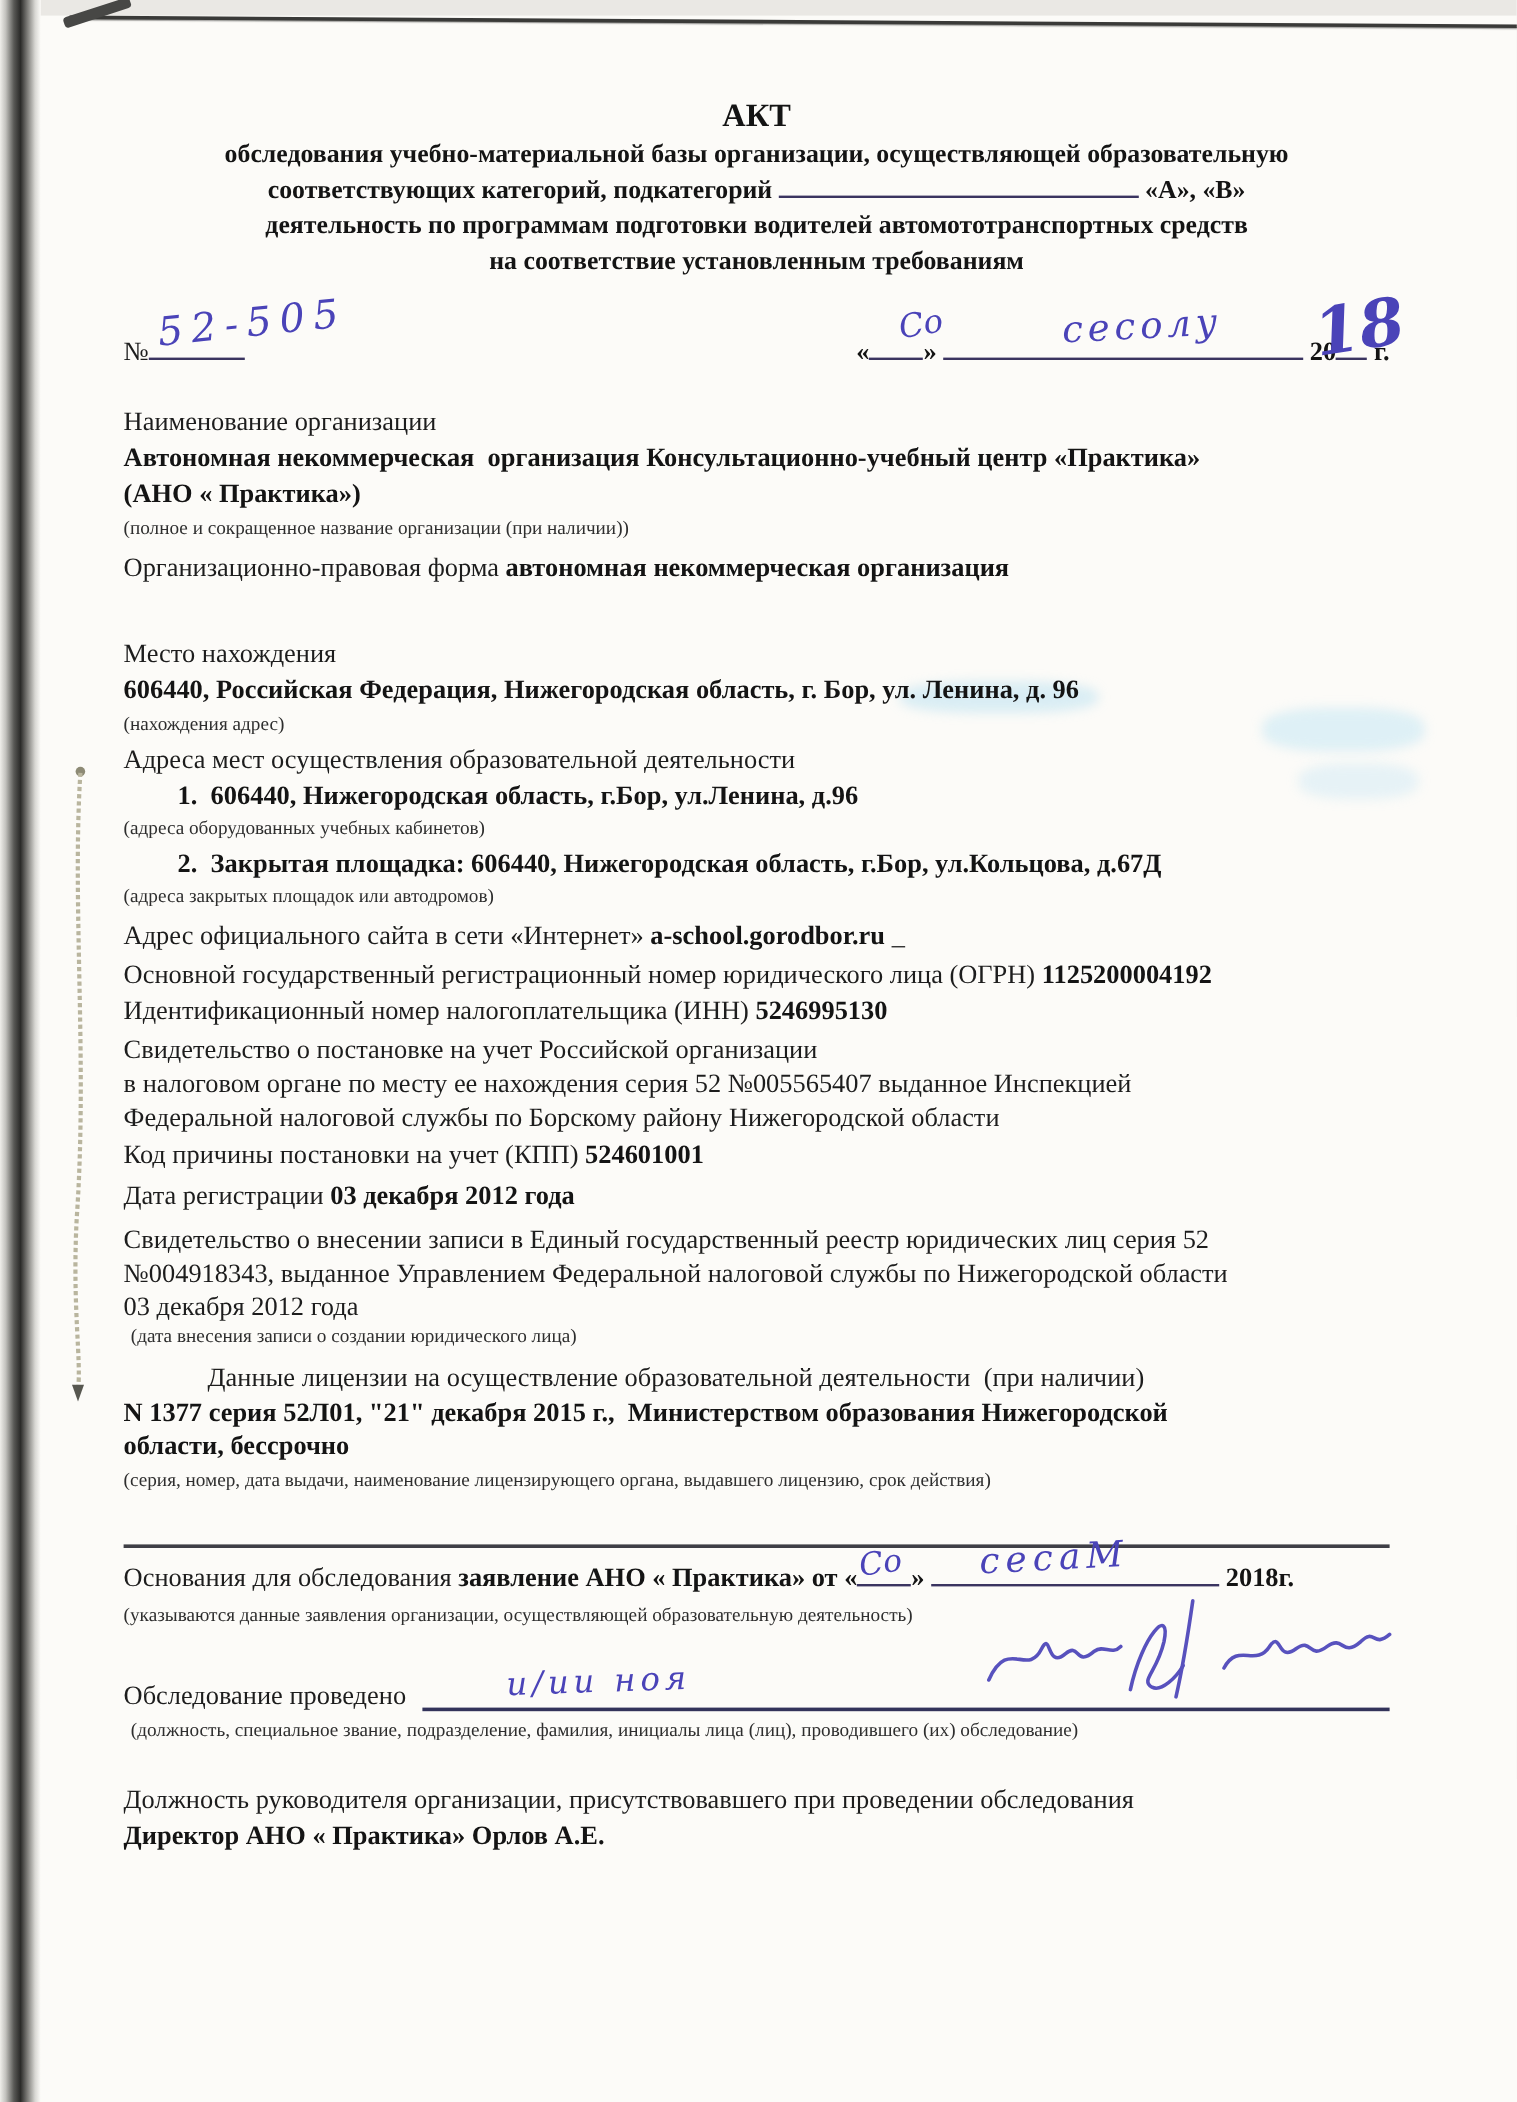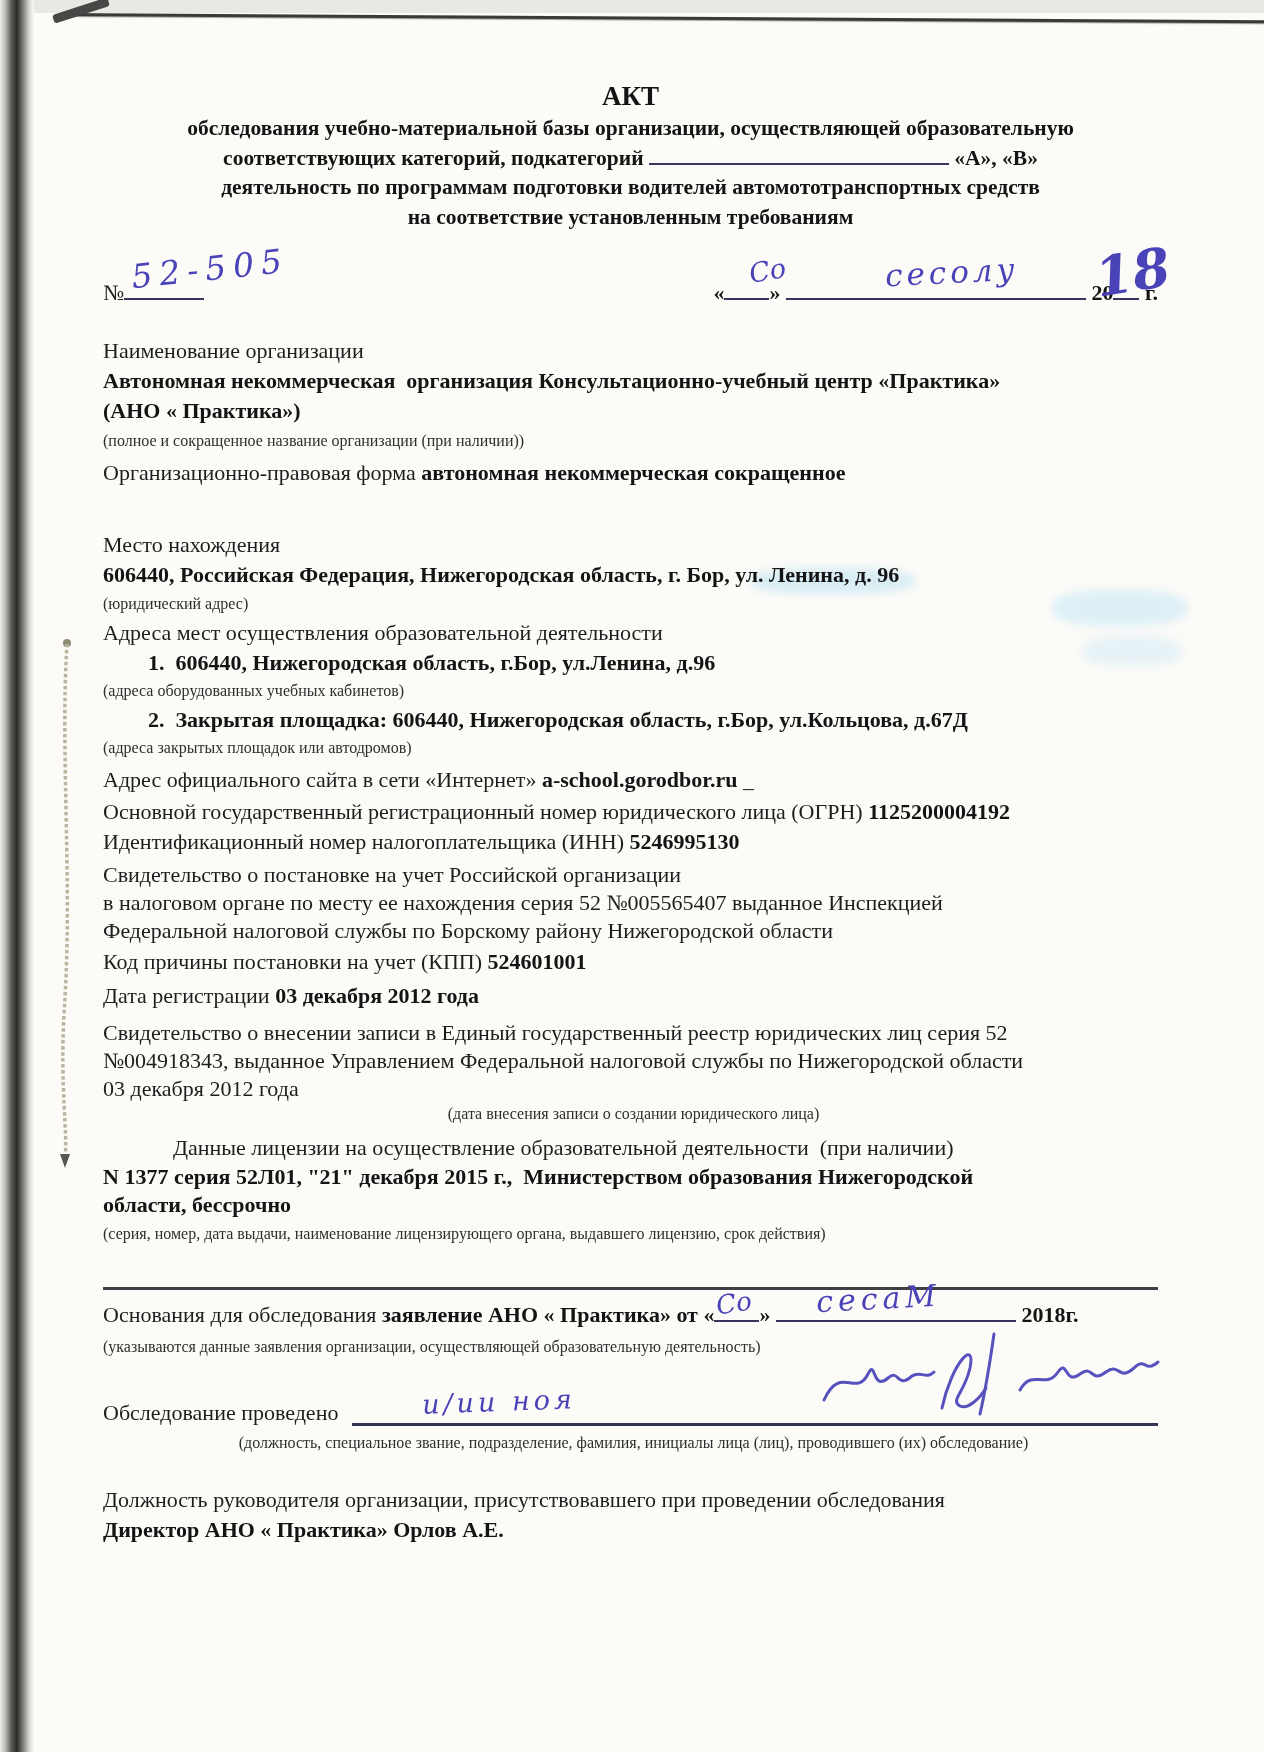--- a/index.html
+++ b/index.html
@@ -30,21 +30,21 @@
 
   
   .content { position:absolute; left:103px; top:78px; width:1055px; color:#1d1d1d; }
 
   .title { text-align:center; font-size:27px; font-weight:bold; line-height:36px; color:#141414; }
   .hl { text-align:center; font-size:21.5px; font-weight:bold; line-height:29.5px; color:#141414; }
   .p  { font-size:22px; line-height:30px; }
   .pv { font-size:22px; line-height:30px; font-weight:bold; color:#141414; }
   .tight { line-height:28px; }
   .cap { font-size:16px; line-height:22px; color:#2e2e2e; text-align:left; }
-  .cap-left { text-align:center; padding-left:6px; }
+  .cap-left { text-align:left; padding-left:6px; }
   .b { font-weight:bold; color:#141414; }
   .indent { padding-left:45px; }
   .indent2 { padding-left:70px; }
 
   .blank { display:inline-block; border-bottom:2px solid #3a3460; vertical-align:baseline; height:20px; }
   .w300 { width:300px; } .w80 { width:80px; } .w45 { width:45px; }
   .w240 { width:240px; } .w26 { width:26px; }
 
   .numrow { position:relative; margin-top:8px; height:74px; }
   .numleft { position:absolute; left:0; bottom:8px; font-size:22px; }
@@ -117,26 +117,26 @@
       <span class="hw hw-year" data-bind="handwriting.date_year">18</span>
     </div>
 
     <div class="p" style="margin-top:22px" data-bind="org.label">Наименование организации</div>
     <div class="pv" data-bind="org.value_line1">Автономная некоммерческая  организация Консультационно-учебный центр «Практика»</div>
     <div class="pv" data-bind="org.value_line2">(АНО « Практика»)</div>
     <div class="cap" style="margin-top:4px" data-bind="org.caption">(полное и сокращенное название организации (при наличии))</div>
 
     <div class="p" style="margin-top:6px">
       <span data-bind="legal_form.label">Организационно-правовая форма</span>
-      <span class="b" data-bind="legal_form.value">автономная некоммерческая сокращенное</span>
+      <span class="b" data-bind="legal_form.value">автономная некоммерческая организация</span>
     </div>
 
     <div class="p" style="margin-top:42px" data-bind="location.label">Место нахождения</div>
     <div class="pv" data-bind="location.value">606440, Российская Федерация, Нижегородская область, г. Бор, ул. Ленина, д. 96</div>
-    <div class="cap" style="margin-top:3px" data-bind="location.caption">(юридический адрес)</div>
+    <div class="cap" style="margin-top:3px" data-bind="location.caption">(нахождения адрес)</div>
 
     <div class="p" style="margin-top:3px" data-bind="edu_addresses.label">Адреса мест осуществления образовательной деятельности</div>
     <div class="pv indent">
       <span data-bind="edu_addresses.item1_num">1.</span>&nbsp;&nbsp;<span data-bind="edu_addresses.item1_text">606440, Нижегородская область, г.Бор, ул.Ленина, д.96</span>
     </div>
     <div class="cap" style="margin-top:2px" data-bind="edu_addresses.caption1">(адреса оборудованных учебных кабинетов)</div>
     <div class="pv indent" style="margin-top:3px">
       <span data-bind="edu_addresses.item2_num">2.</span>&nbsp;&nbsp;<span data-bind="edu_addresses.item2_text">Закрытая площадка: 606440, Нижегородская область, г.Бор, ул.Кольцова, д.67Д</span>
     </div>
     <div class="cap" style="margin-top:2px" data-bind="edu_addresses.caption2">(адреса закрытых площадок или автодромов)</div>

